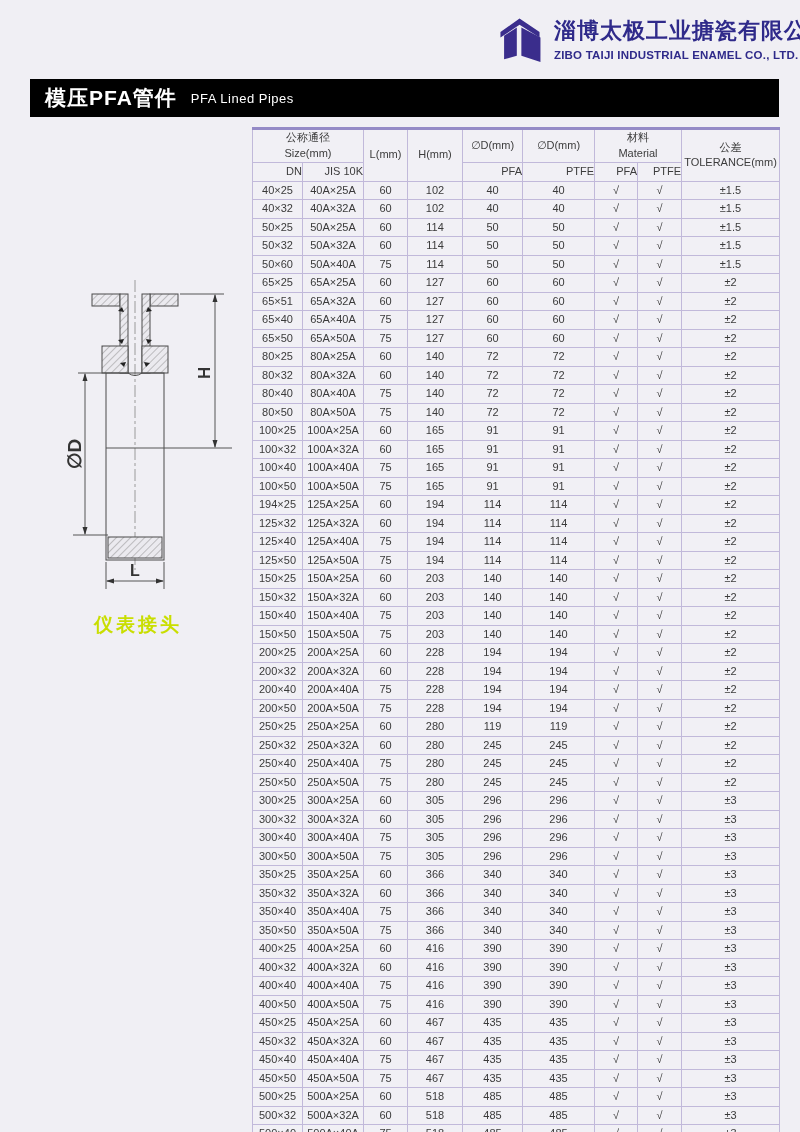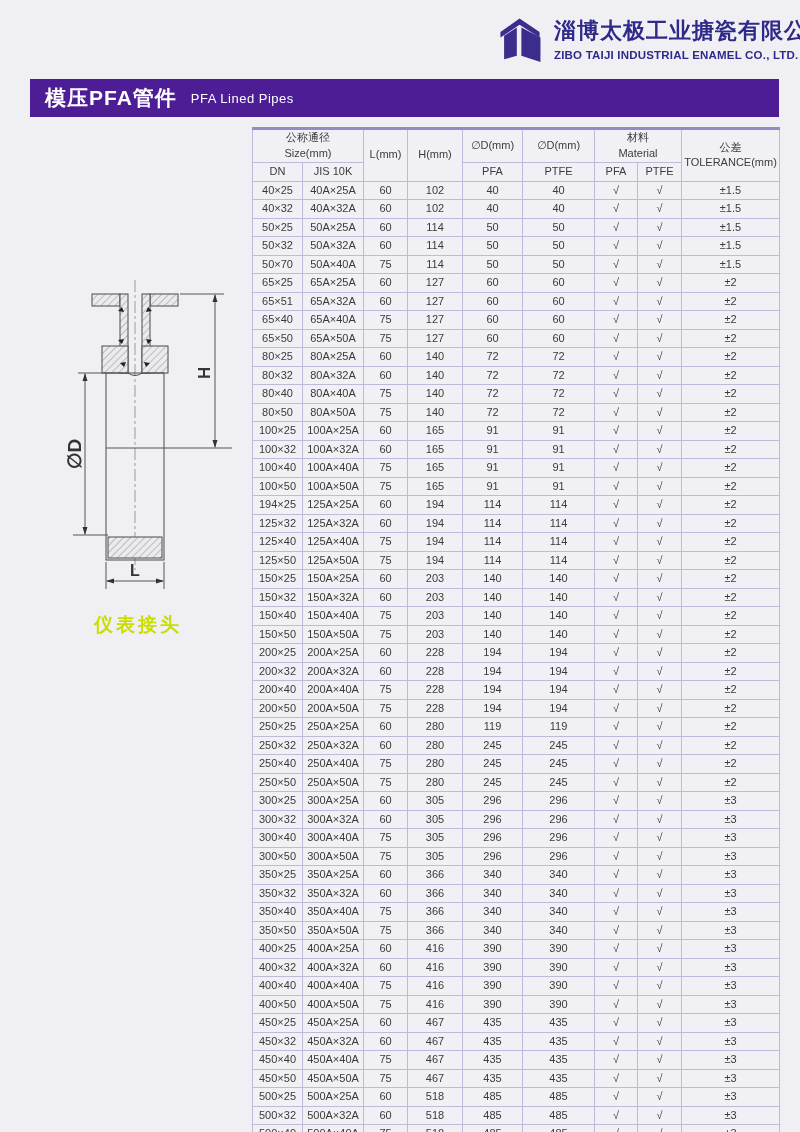--- a/index.html
+++ b/index.html
@@ -35,21 +35,21 @@
     width:527px; table-layout:fixed; border-collapse:collapse;
     font-size:11px; color:#3a3a3a;
   }
   table.spec th, table.spec td {
     border:1px solid #c1b9da; text-align:center; vertical-align:middle;
     padding:0; font-weight:normal; background:#f1f0f5;
   }
   table.spec { border-top:3px solid #948ac6; border-bottom:3px solid #a89fd8; }
   table.spec thead th { color:#3c3c3c; line-height:1.45; }
   tr.hrow1 th { height:33px; }
-  tr.hrow2 th { height:19px; }
+  tr.hrow2 th { height:19px;text-align:right; }
   table.spec tbody td { height:17.5px; line-height:17.5px; }
   col.c-dn{width:50px} col.c-jis{width:61px} col.c-l{width:44px} col.c-h{width:55px}
   col.c-d1{width:60px} col.c-d2{width:72px} col.c-m1{width:43px} col.c-m2{width:44px}
   col.c-tol{width:98px}
 </style>
 </head>
 <body>
 
 <div class="page">
 
@@ -58,21 +58,21 @@
       <polygon points="6,21 27,6 49,21 49,27 27,13 6,27" fill="#3a2d8c"></polygon>
       <polygon points="10,25 24,16 24,47 10,51" fill="#3a2d8c"></polygon>
       <polygon points="29,16 50,27 50,54 29,47" fill="#3a2d8c"></polygon>
     </svg>
     <div class="brand-text">
       <div class="brand-cn">淄博太极工业搪瓷有限公司</div>
       <div class="brand-en">ZIBO TAIJI INDUSTRIAL ENAMEL CO., LTD.</div>
     </div>
   </div>
 
-  <div class="title-bar" style="background:#4c1d95">
+  <div class="title-bar" style="background:#000000">
     <span class="title-cn">模压PFA管件</span>
     <span class="title-en">PFA Lined Pipes</span>
   </div>
 
   <svg class="drawing" width="200" height="322" viewBox="0 0 200 322" xmlns="http://www.w3.org/2000/svg">
     <defs>
       <pattern id="hatch" width="5" height="5" patternUnits="userSpaceOnUse" patternTransform="rotate(45)">
         <rect width="5" height="5" fill="#ebeaef"></rect>
         <line x1="0" y1="0" x2="0" y2="5" stroke="#8d8d8d" stroke-width="1"></line>
       </pattern>
@@ -208,21 +208,21 @@
             <td>50A×32A</td>
             <td>60</td>
             <td>114</td>
             <td>50</td>
             <td>50</td>
             <td>√</td>
             <td>√</td>
             <td>±1.5</td>
           </tr>
           <tr>
-            <td>50×70</td>
+            <td>50×60</td>
             <td>50A×40A</td>
             <td>75</td>
             <td>114</td>
             <td>50</td>
             <td>50</td>
             <td>√</td>
             <td>√</td>
             <td>±1.5</td>
           </tr>
           <tr>

